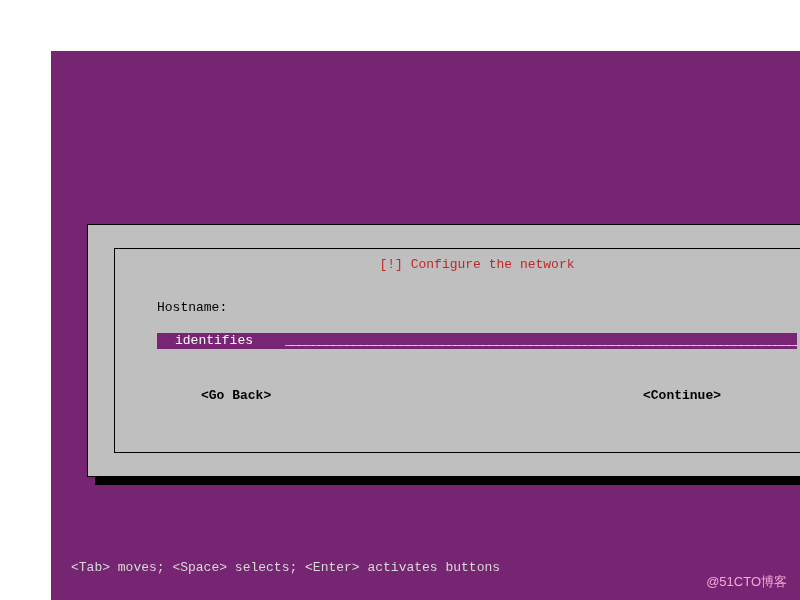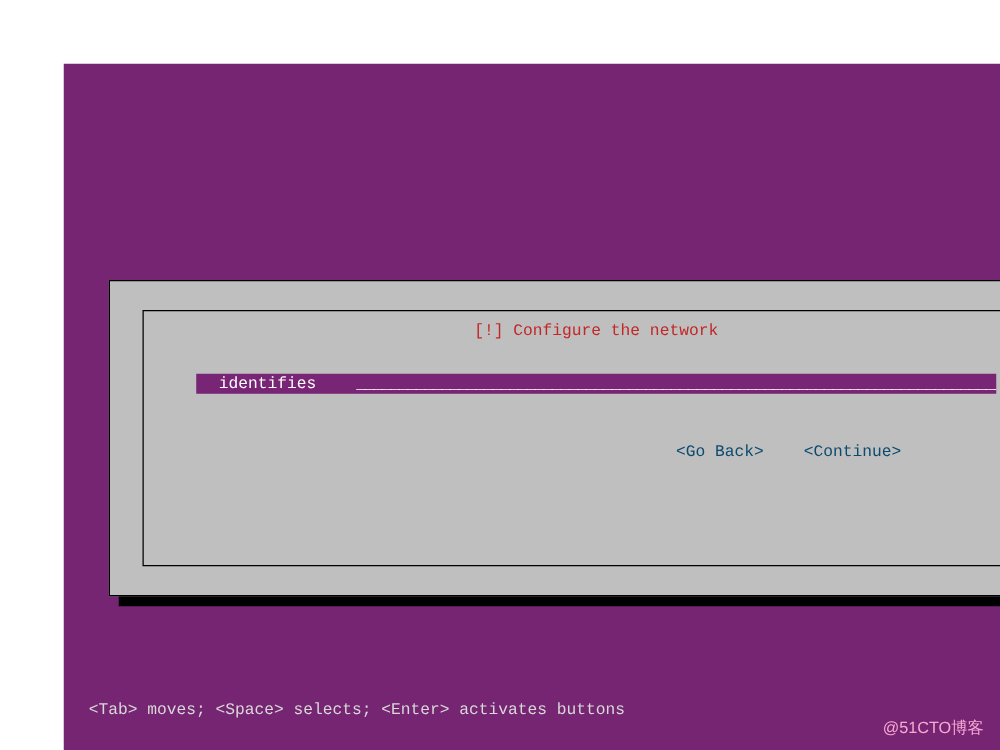--- a/index.html
+++ b/index.html
@@ -86,23 +86,24 @@
       margin-bottom: 22px;
     }
     .input-value {
       display: inline;
     }
     .input-fill {
       letter-spacing: -1px;
     }
     .button-row {
       display: flex;
-      justify-content: flex-end;
+      justify-content: space-between;
       padding: 0 28px 0 28px;
-      color: #0c4a6e;
+      color: #000000;
+      font-weight: bold;
     }
     .nav-button {
       cursor: pointer;
     }
     .status-bar {
       position: absolute;
       bottom: 22px;
       left: 4px;
       color: #d8d8d8;
       font-size: 13px;
@@ -120,20 +121,21 @@
 <body>
 
 <div class="desktop">
 
   <div class="dialog-shadow"></div>
 
   <div class="dialog">
     <div class="dialog-inner">
       <div class="dialog-title">[!] Configure the network</div>
       <div class="dialog-content">
+        <div class="field-label">Hostname:</div>
         <div class="input-line"><span class="input-value">identifies</span><span class="input-fill">_____________________________________________________________________________________________________</span></div>
         <div class="button-row">
           <span class="nav-button">&lt;Go Back&gt;</span>
           <span class="nav-button">&lt;Continue&gt;</span>
         </div>
       </div>
     </div>
   </div>
 
   <div class="status-bar">&lt;Tab&gt; moves; &lt;Space&gt; selects; &lt;Enter&gt; activates buttons</div>

